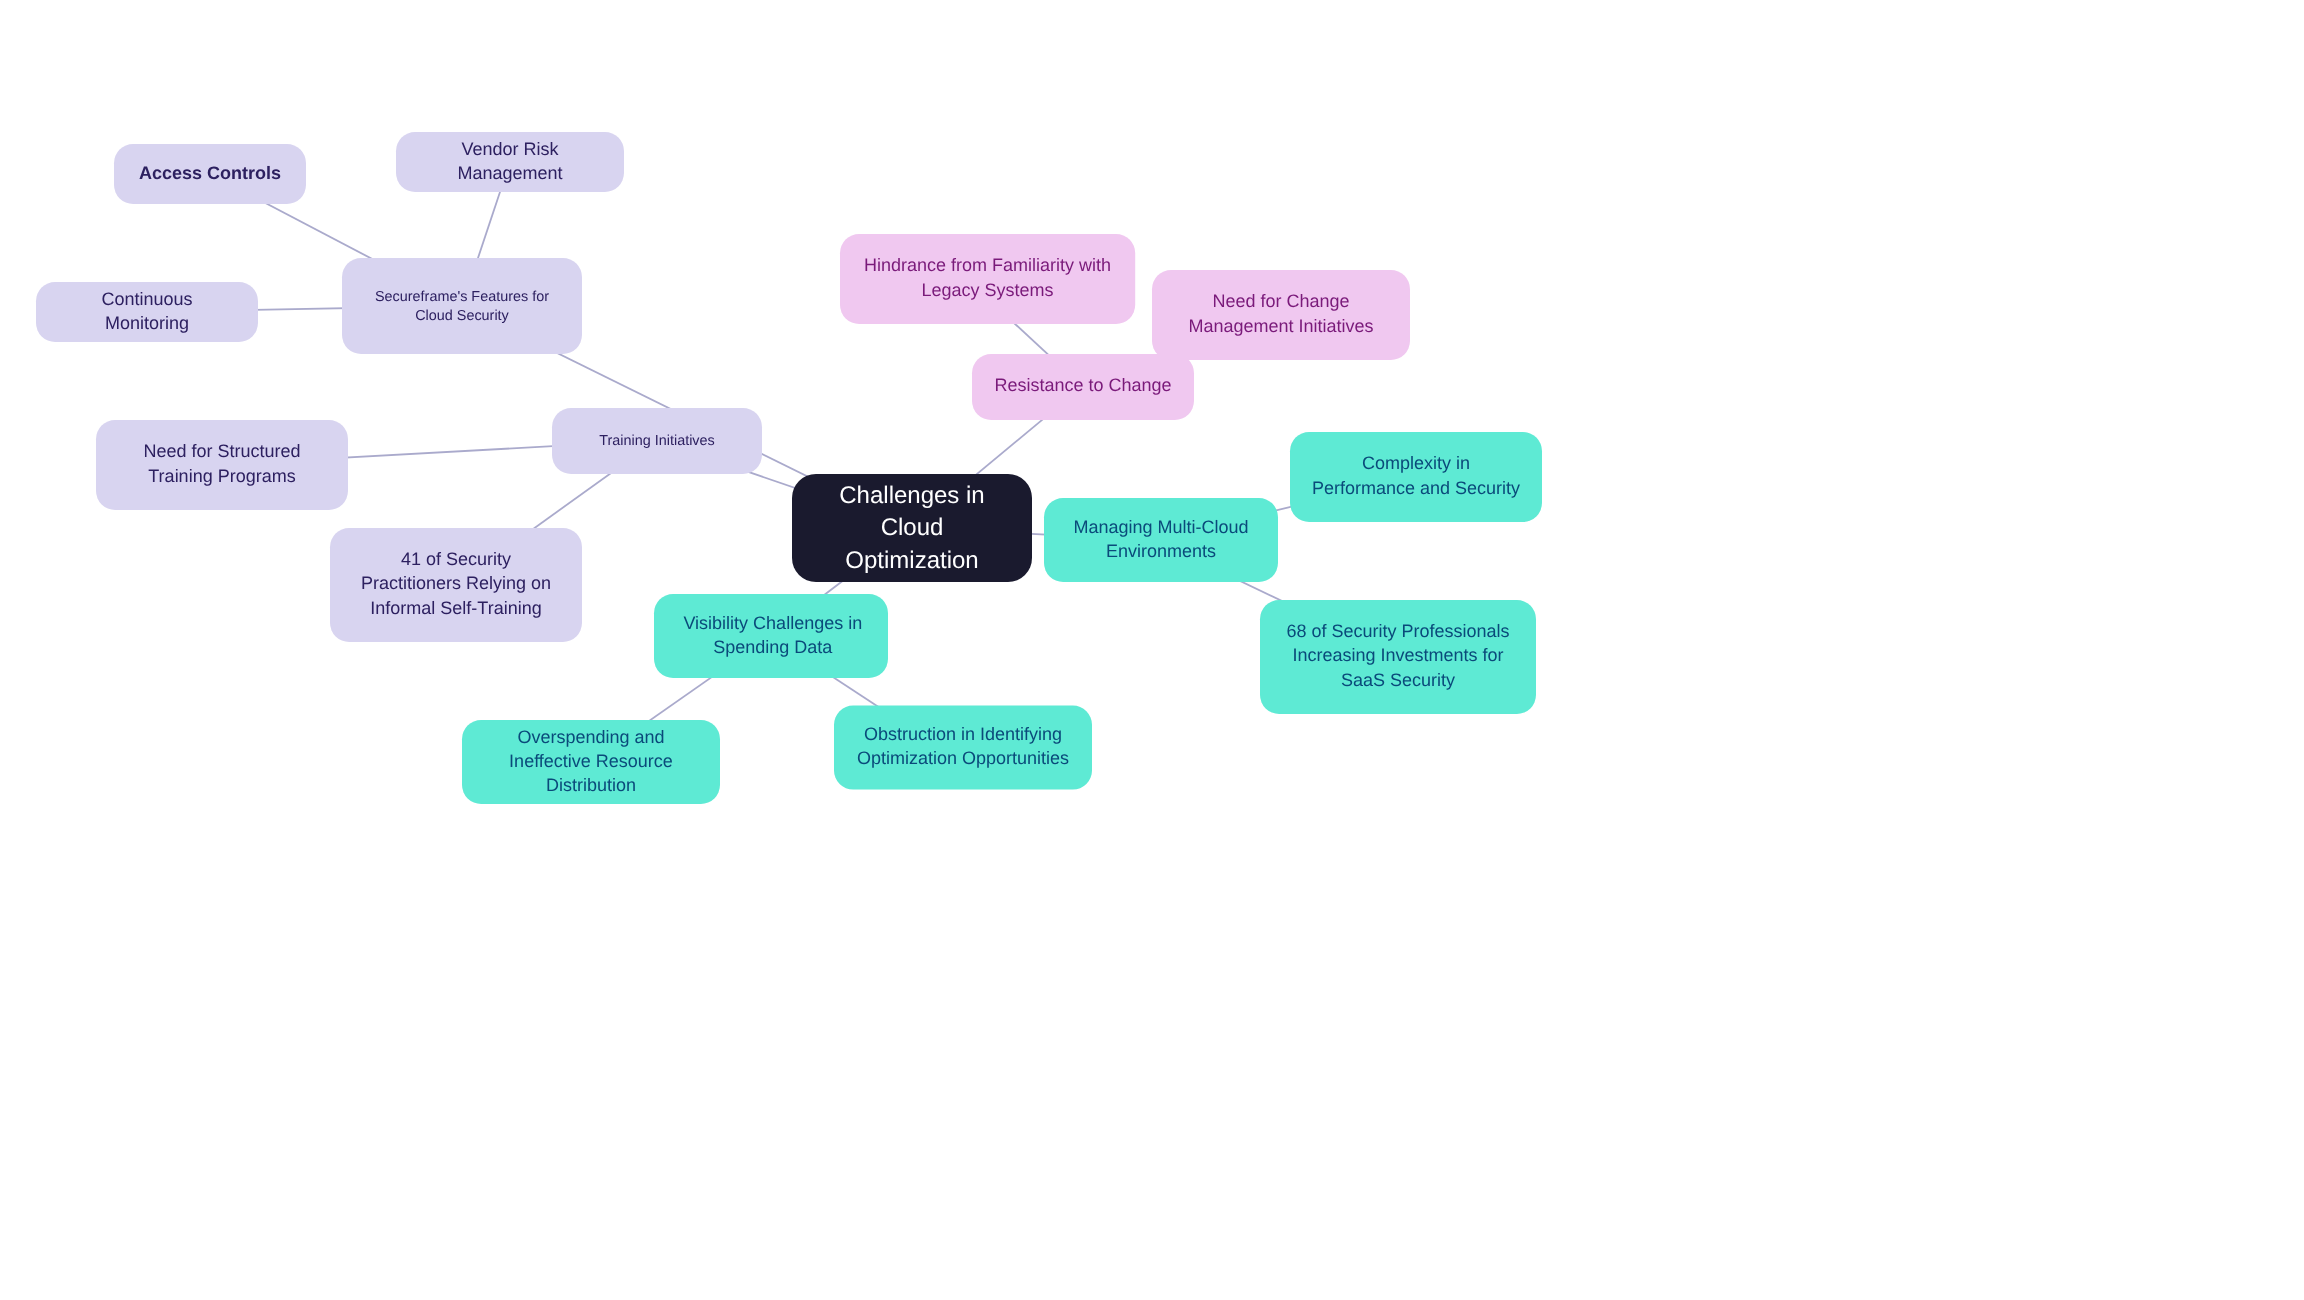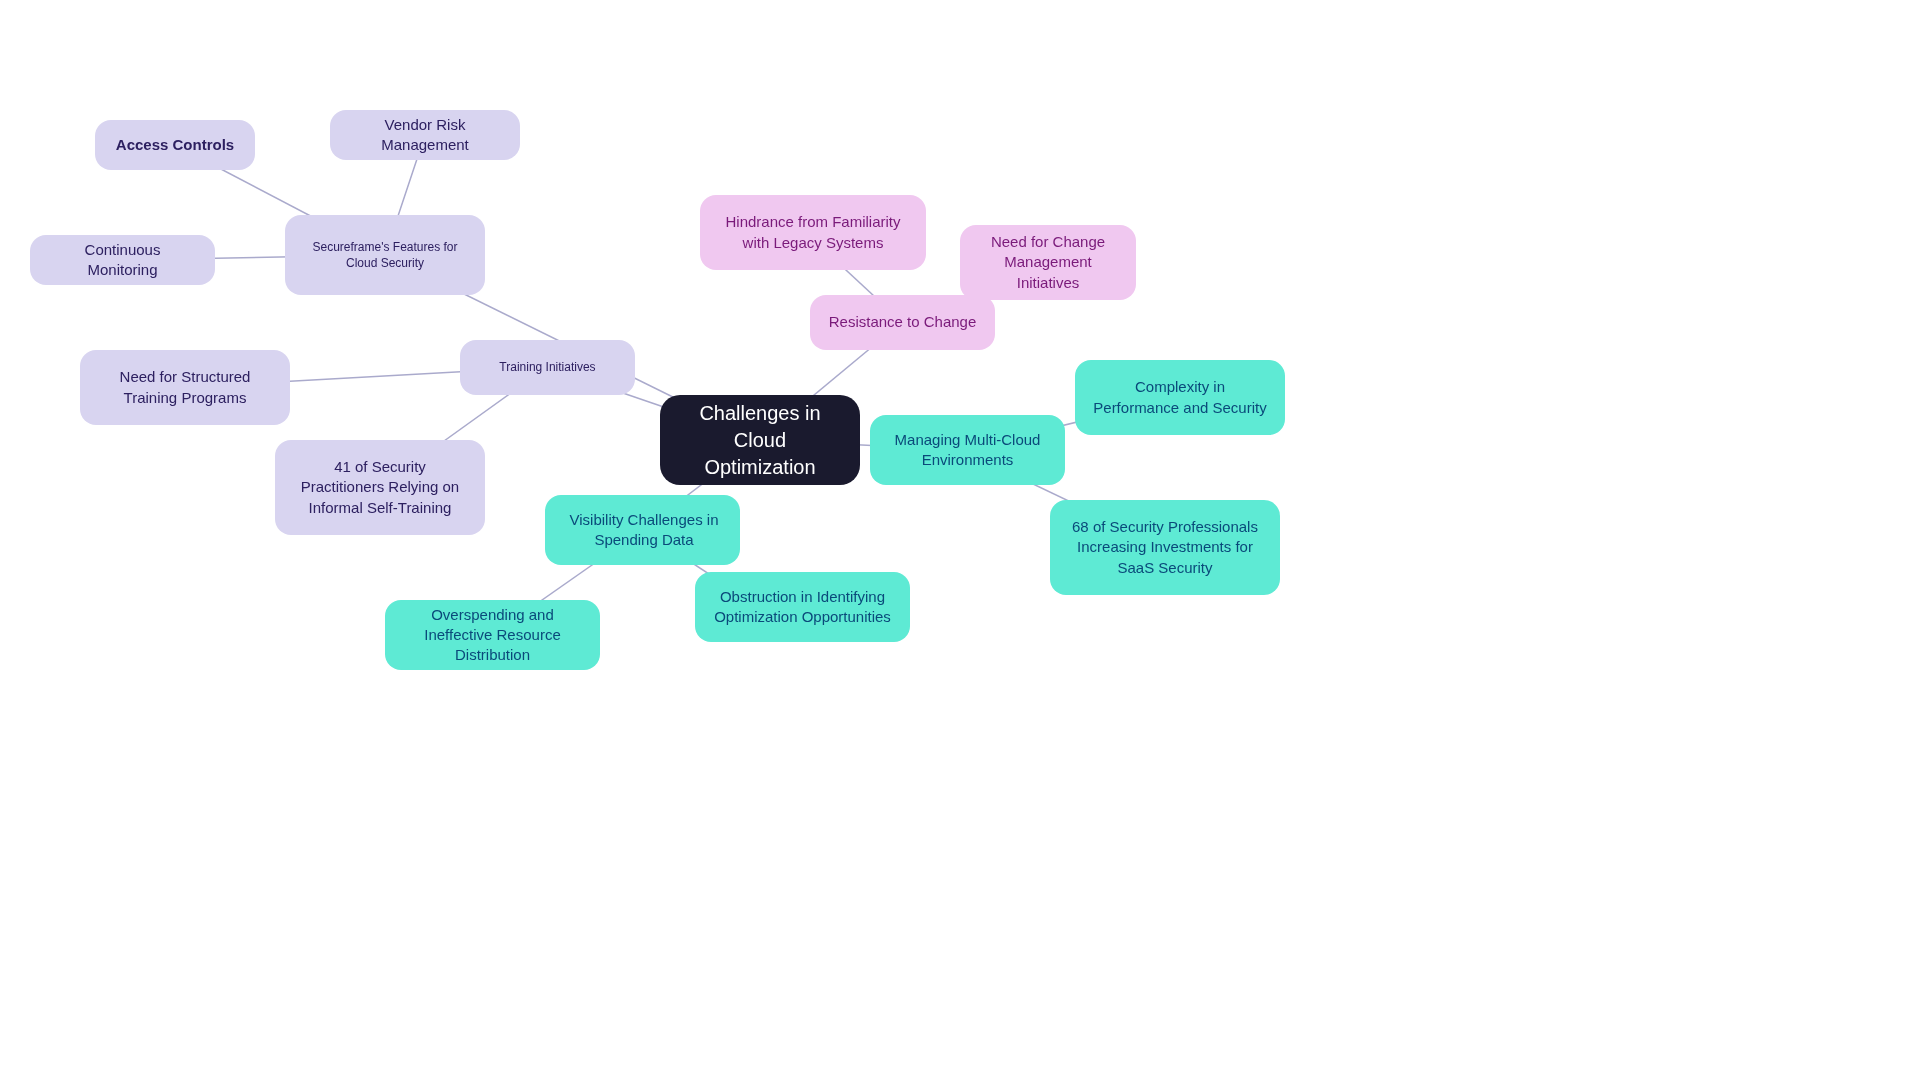--- a/index.html
+++ b/index.html
@@ -126,25 +126,25 @@
 </div>
 
 <div class="node node-purple" style="left:275px; top:440px; width:210px; height:95px;">
   <span>41 of Security Practitioners Relying on Informal Self-Training</span>
 </div>
 
 <div class="node node-pink" style="left:810px; top:295px; width:185px; height:55px;">
   <span>Resistance to Change</span>
 </div>
 
-<div class="node node-pink" style="left:700px; top:195px; width:226px; height:75px;">
+<div class="node node-pink" style="left:700px; top:195px; width:246px; height:75px;">
   <span>Hindrance from Familiarity with Legacy Systems</span>
 </div>
 
-<div class="node node-pink" style="left:960px; top:225px; width:176px; height:75px;">
+<div class="node node-pink" style="left:960px; top:225px; width:215px; height:75px;">
   <span>Need for Change Management Initiatives</span>
 </div>
 
 <div class="node node-blue" style="left:870px; top:415px; width:195px; height:70px;">
   <span>Managing Multi-Cloud Environments</span>
 </div>
 
 <div class="node node-blue" style="left:1075px; top:360px; width:210px; height:75px;">
   <span>Complexity in Performance and Security</span>
 </div>
@@ -154,15 +154,15 @@
 </div>
 
 <div class="node node-blue" style="left:545px; top:495px; width:195px; height:70px;padding-left:21px;">
   <span>Visibility Challenges in Spending Data</span>
 </div>
 
 <div class="node node-blue" style="left:385px; top:600px; width:215px; height:70px;">
   <span>Overspending and Ineffective Resource Distribution</span>
 </div>
 
-<div class="node node-blue" style="left:695px; top:572px; width:215px; height:70px;">
+<div class="node node-blue" style="left:695px; top:588px; width:215px; height:70px;">
   <span>Obstruction in Identifying Optimization Opportunities</span>
 </div>
 
 </body></html>

